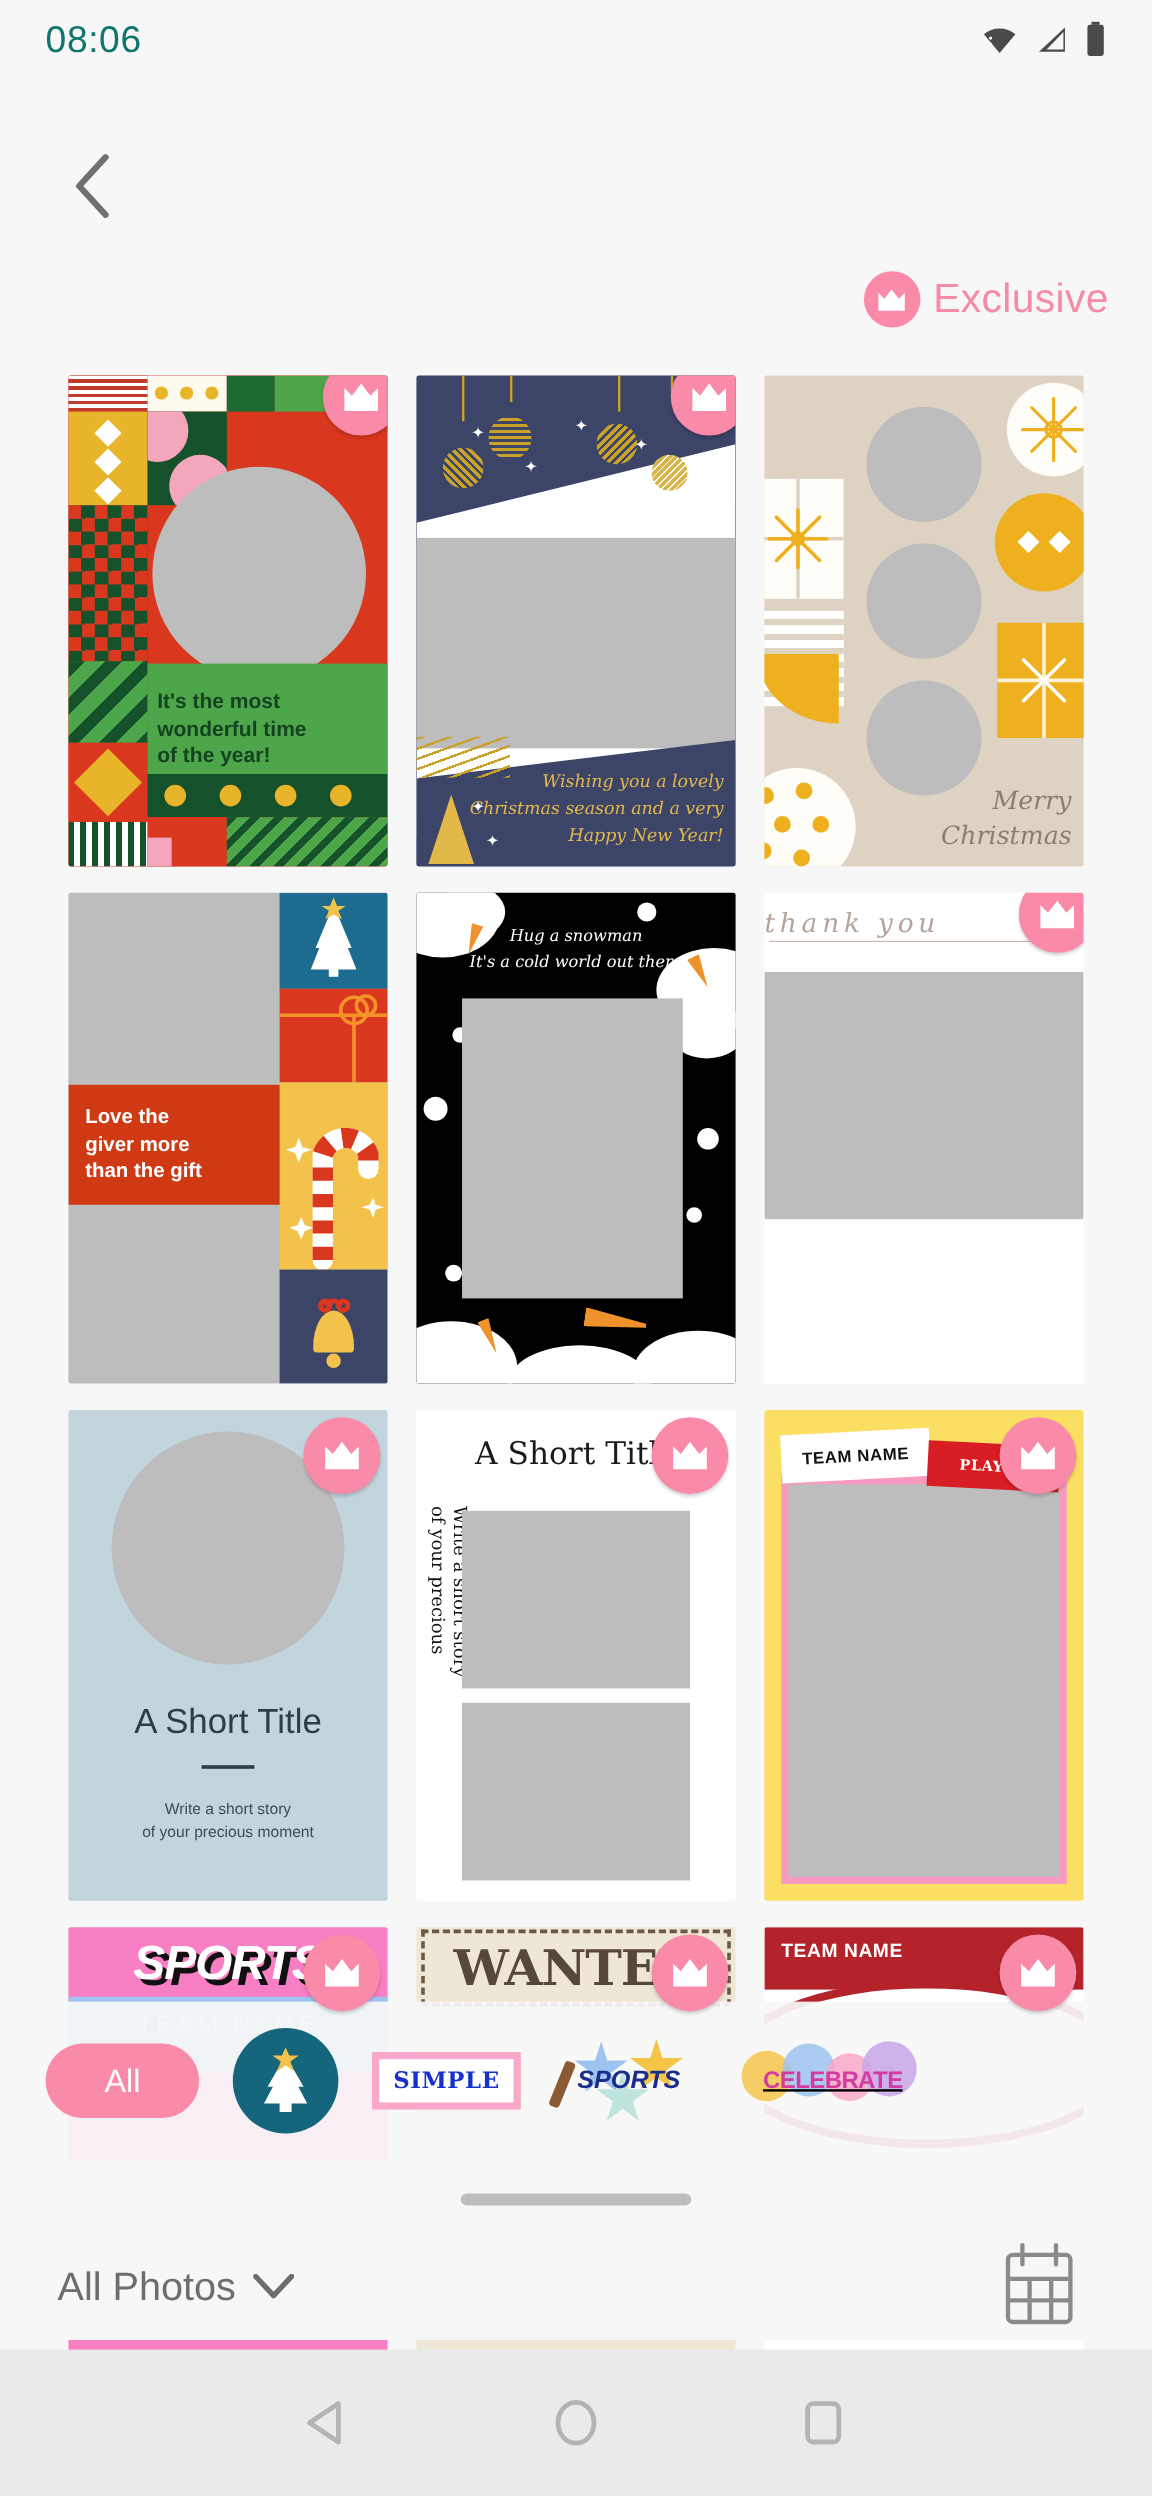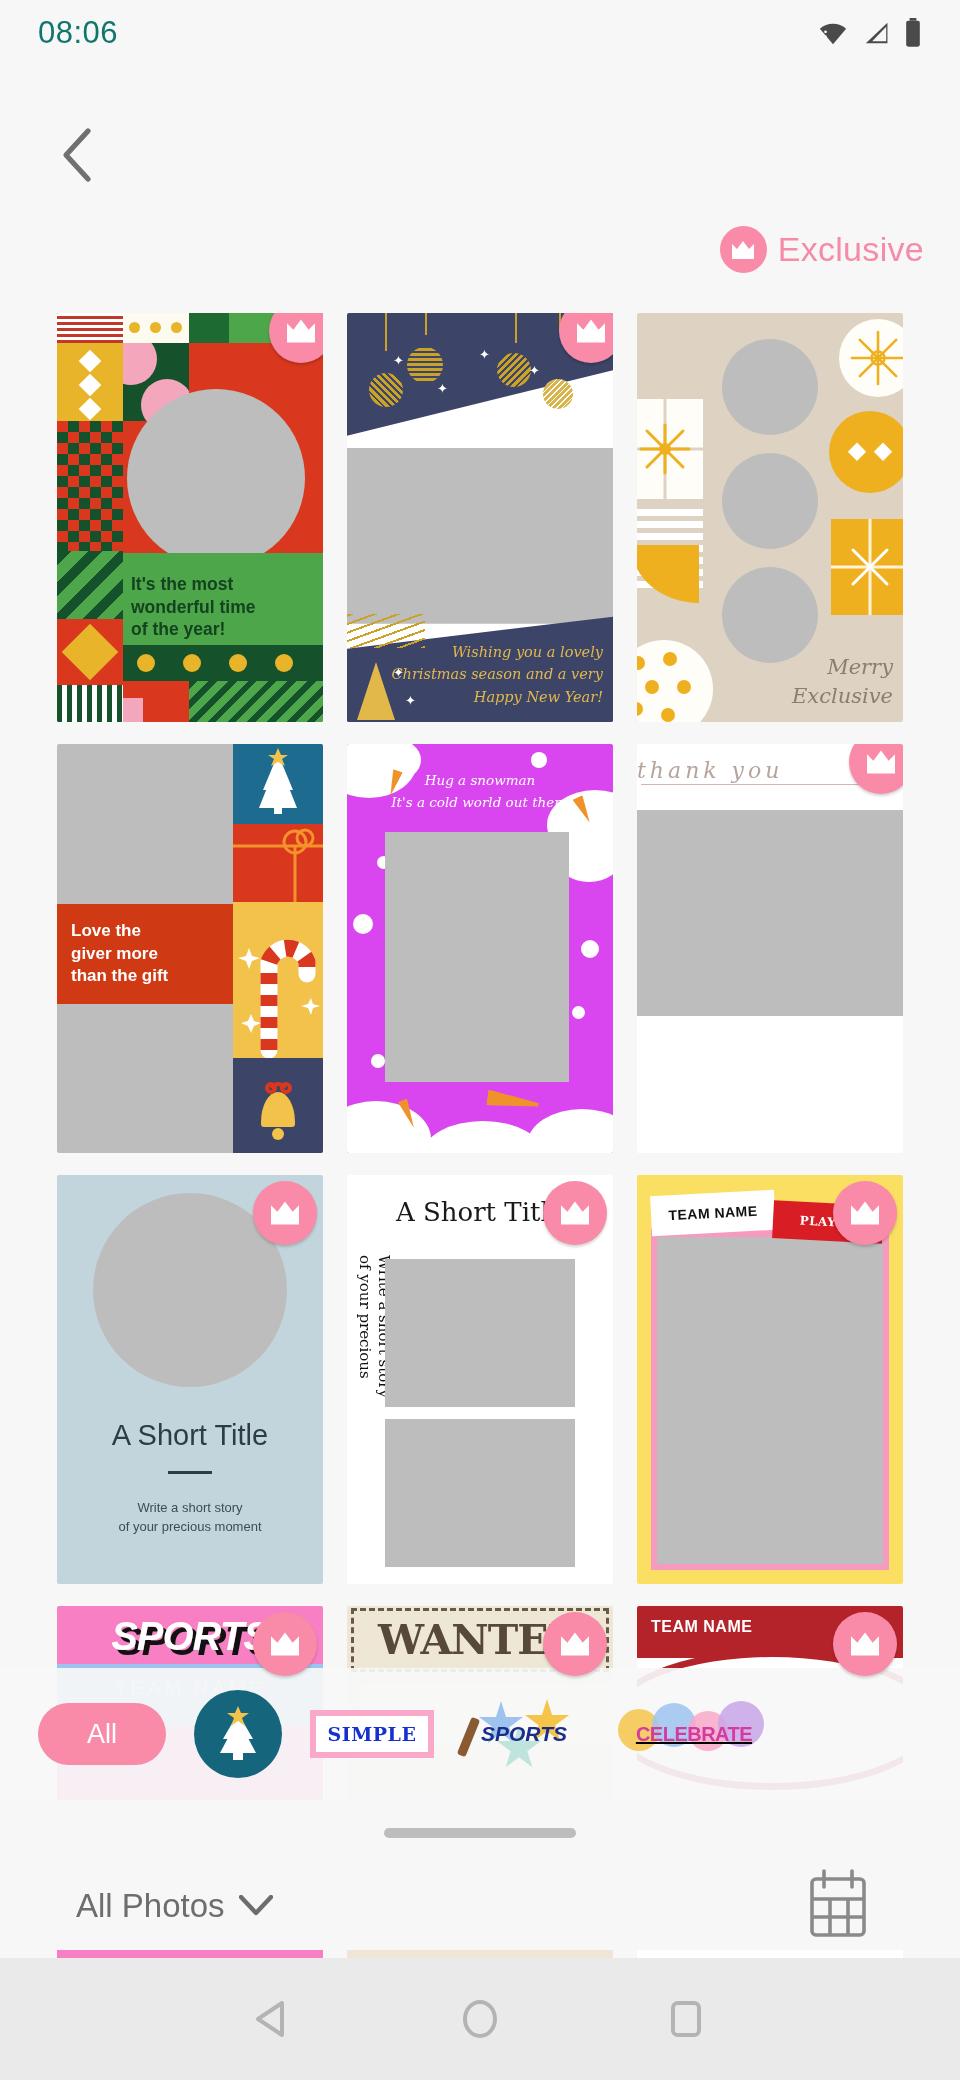--- a/index.html
+++ b/index.html
@@ -131,21 +131,21 @@
   .c4 .rc{position:absolute;right:0;width:90px;}
   .c4 .rc1{top:0;height:80px;background:#1d6b8e;}
   .c4 .rc2{top:80px;height:78px;background:#d9381e;}
   .c4 .rc3{top:158px;height:156px;background:#f2c24a;}
   .c4 .rc4{top:314px;height:95px;background:#3c4468;}
   .c4 .redmsg{position:absolute;left:0;top:160px;width:176px;height:100px;background:#cf3a14;
      display:flex;align-items:center;padding-left:14px;}
   .c4 .redmsg span{color:#fff;font-size:17px;font-weight:bold;line-height:1.33;}
 
   
-  .c5 { background:#d946ef; }
+  .c5 { background:#000000; }
   .c5 .ph-main{left:38px;top:88px;width:184px;height:250px;}
   .c5 .cloud{position:absolute;background:#fff;border-radius:50%;}
   .c5 .dot{position:absolute;background:#fff;border-radius:50%;}
   .c5 .carrot{position:absolute;background:#f0922b;}
   .c5 .msg{position:absolute;top:26px;left:0;right:0;text-align:center;color:#fff;
      font-size:13.5px;font-style:italic;line-height:1.6;font-family:"DejaVu Serif",serif;}
 
   
   .c6 { background:#fff; }
   .c6 .script{position:absolute;top:14px;left:0;right:0;
@@ -248,21 +248,21 @@
   .sheet {
     position: absolute; left: 0; top: 1800px; width: 960px; height: 150px;
     background: #f7f7f7;
   }
   .handle {
     position: absolute; top: 28px; left: 50%; transform: translateX(-50%);
     width: 192px; height: 10px; border-radius: 5px; background: #bdbdbd;
   }
   .sheet-row {
     position: absolute; top: 62px; left: 0; width: 944px; height: 88px;
-    display: flex; align-items: center; justify-content: space-between; padding: 0 76px;
+    display: flex; align-items: center; justify-content: space-between; padding: 0 48px;
   }
   .allphotos { display: flex; align-items: center; gap: 14px; color: #6d6d6d; font-size: 33px; }
 
   
   .navbar {
     position: absolute; left: 0; bottom: 0; width: 960px; height: 122px;
     background: #eaeaea; display: flex; align-items: center; justify-content: center; gap: 162px;
   }
 </style>
 </head>
@@ -436,21 +436,21 @@
           <i style="left:48px;top:12px"></i>
           <i style="left:30px;top:40px"></i>
         <i style="left:62px;top:40px"></i>
           <i style="left:14px;top:62px"></i>
           <i style="left:46px;top:68px"></i>
       </div>
       <div class="ph ph-c" style="top:26px"></div>
       <div class="ph ph-c" style="top:140px"></div>
       <div class="ph ph-c" style="top:254px"></div>
       <div class="mc" style="white-space:pre-line">Merry
-Exclusive</div>
+Christmas</div>
     </div>
 
     <div class="card c4">
       <div class="rc rc1">
         <svg width="90" height="80" viewBox="0 0 90 80">
           <polygon points="45,64 26,64 45,16 64,64" fill="#fff"></polygon>
           <polygon points="45,46 30,46 45,10 60,46" fill="#fff"></polygon>
           <rect x="41" y="62" width="8" height="8" fill="#fff"></rect>
           <polygon points="45,4 48,11 55,11 49,15 52,22 45,18 38,22 41,15 35,11 42,11" fill="#f2c24a"></polygon>
         </svg>

